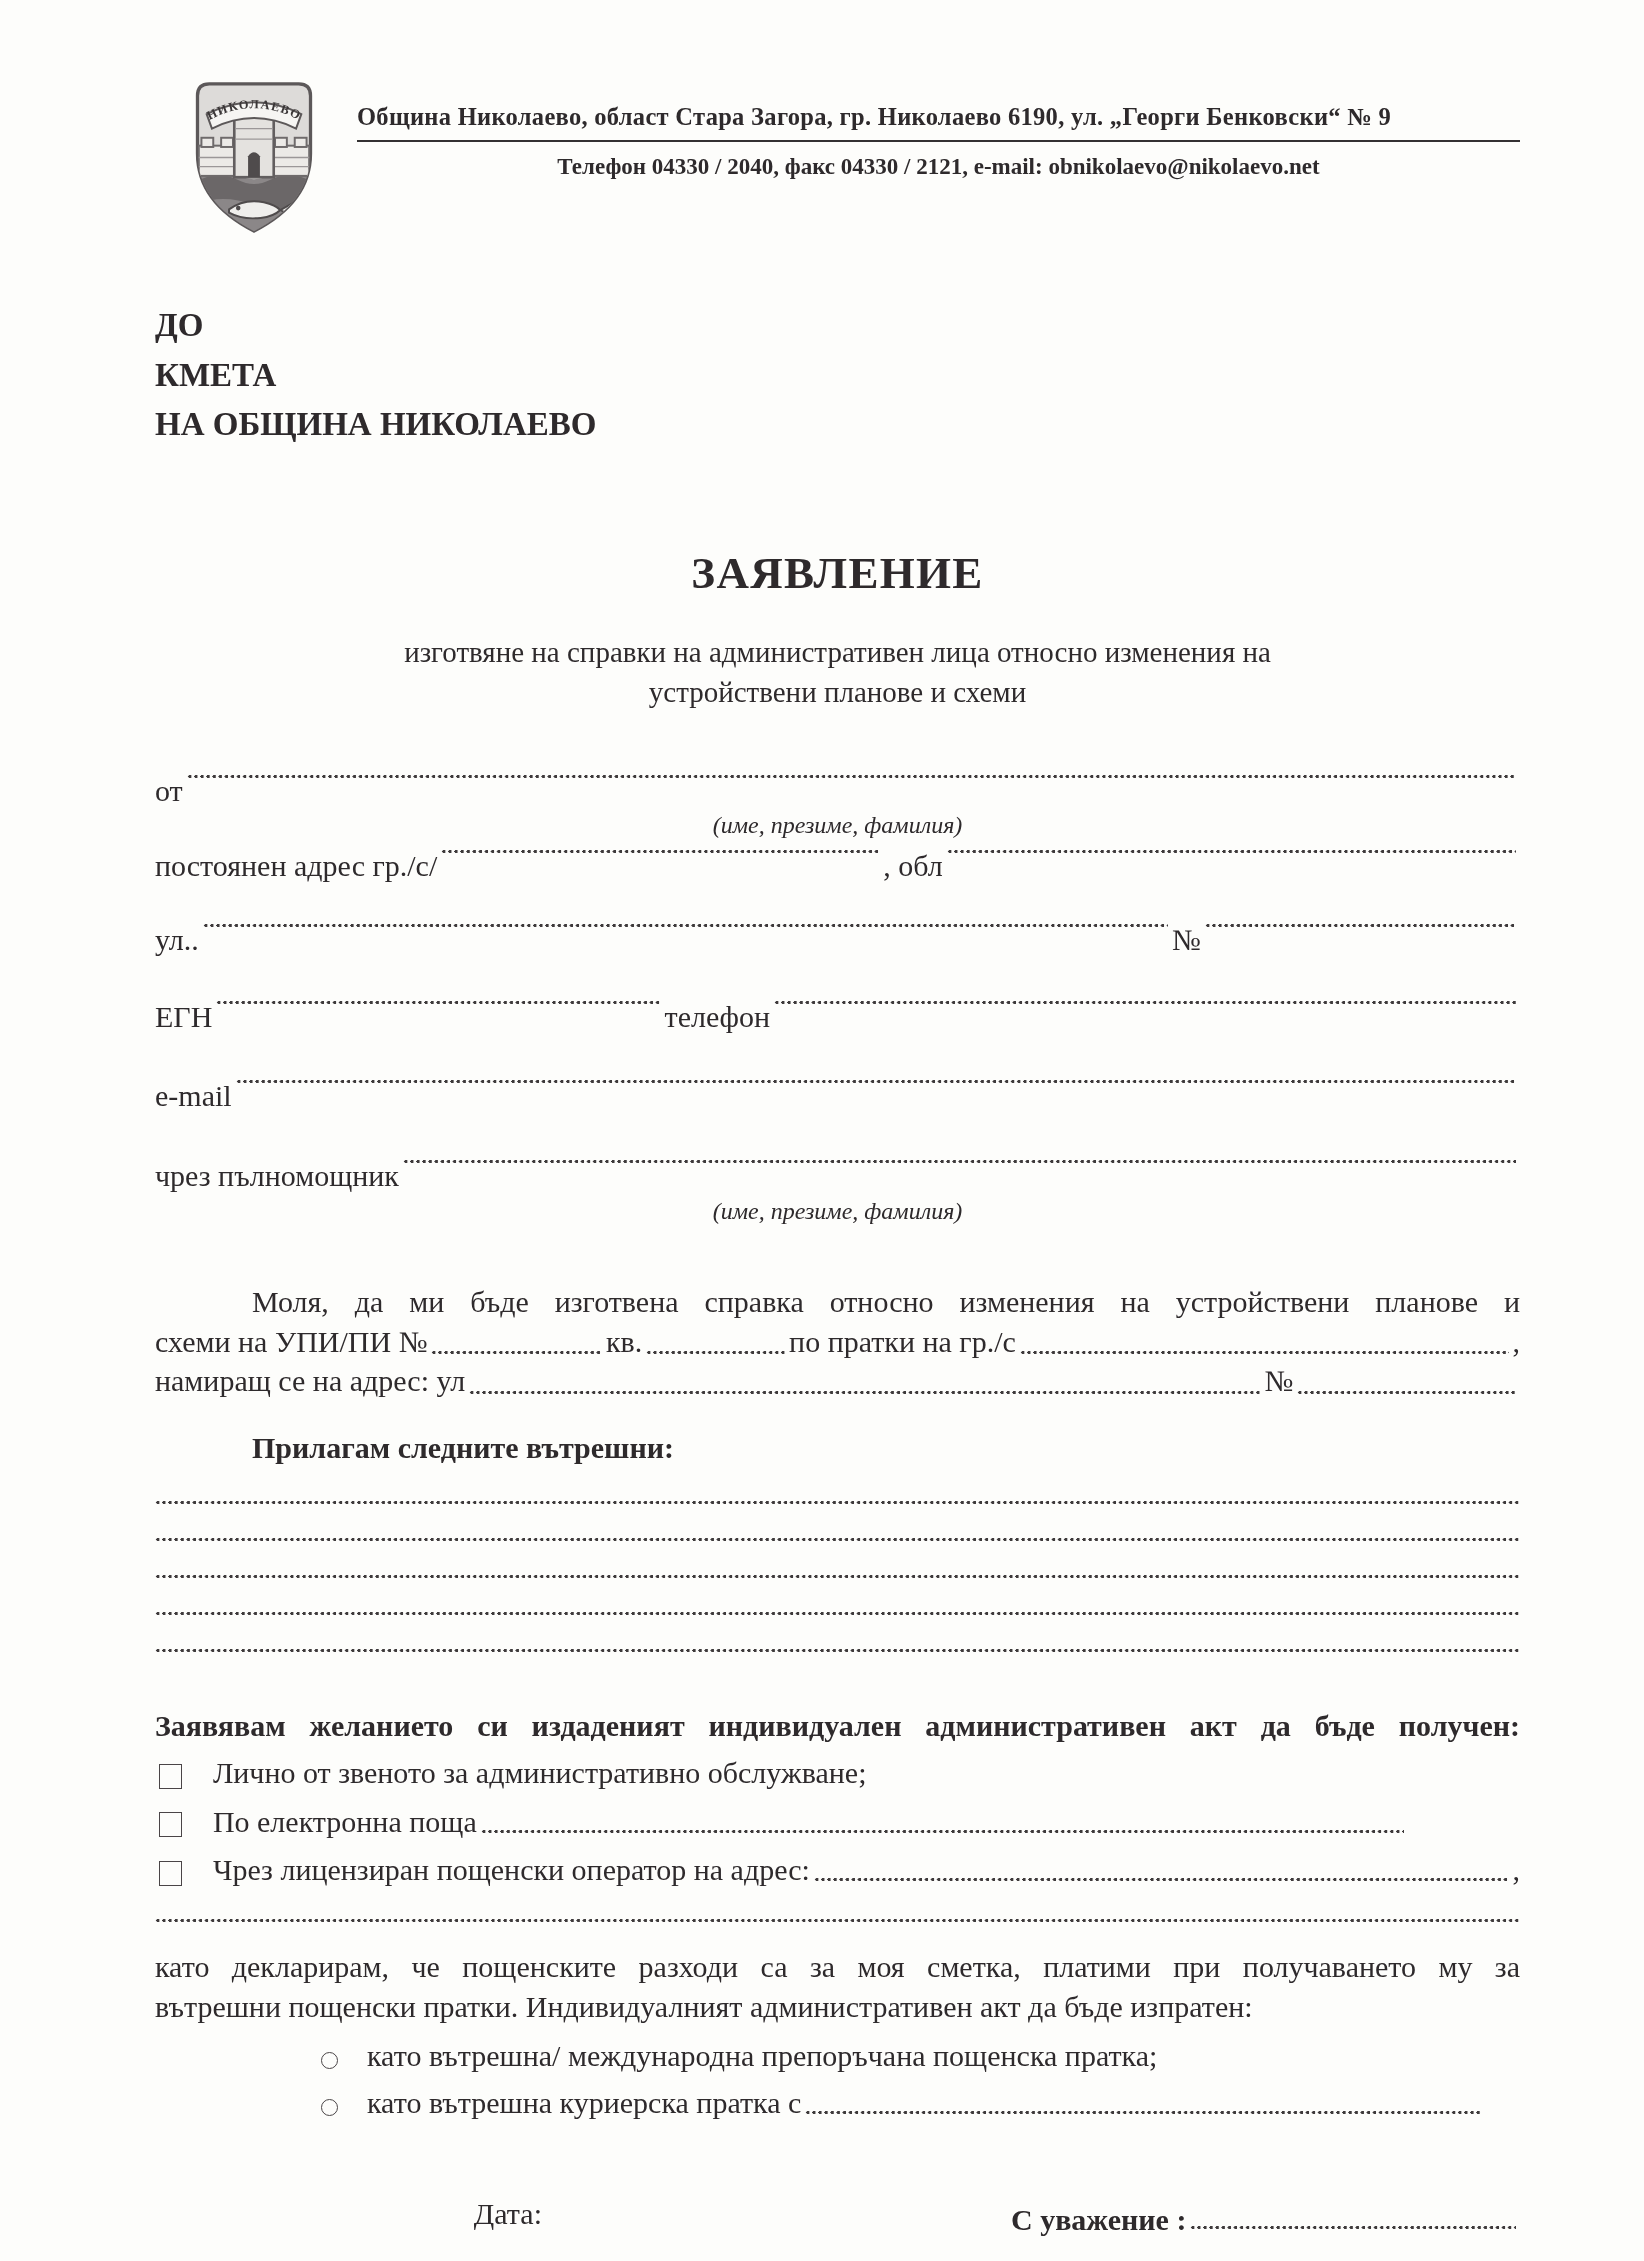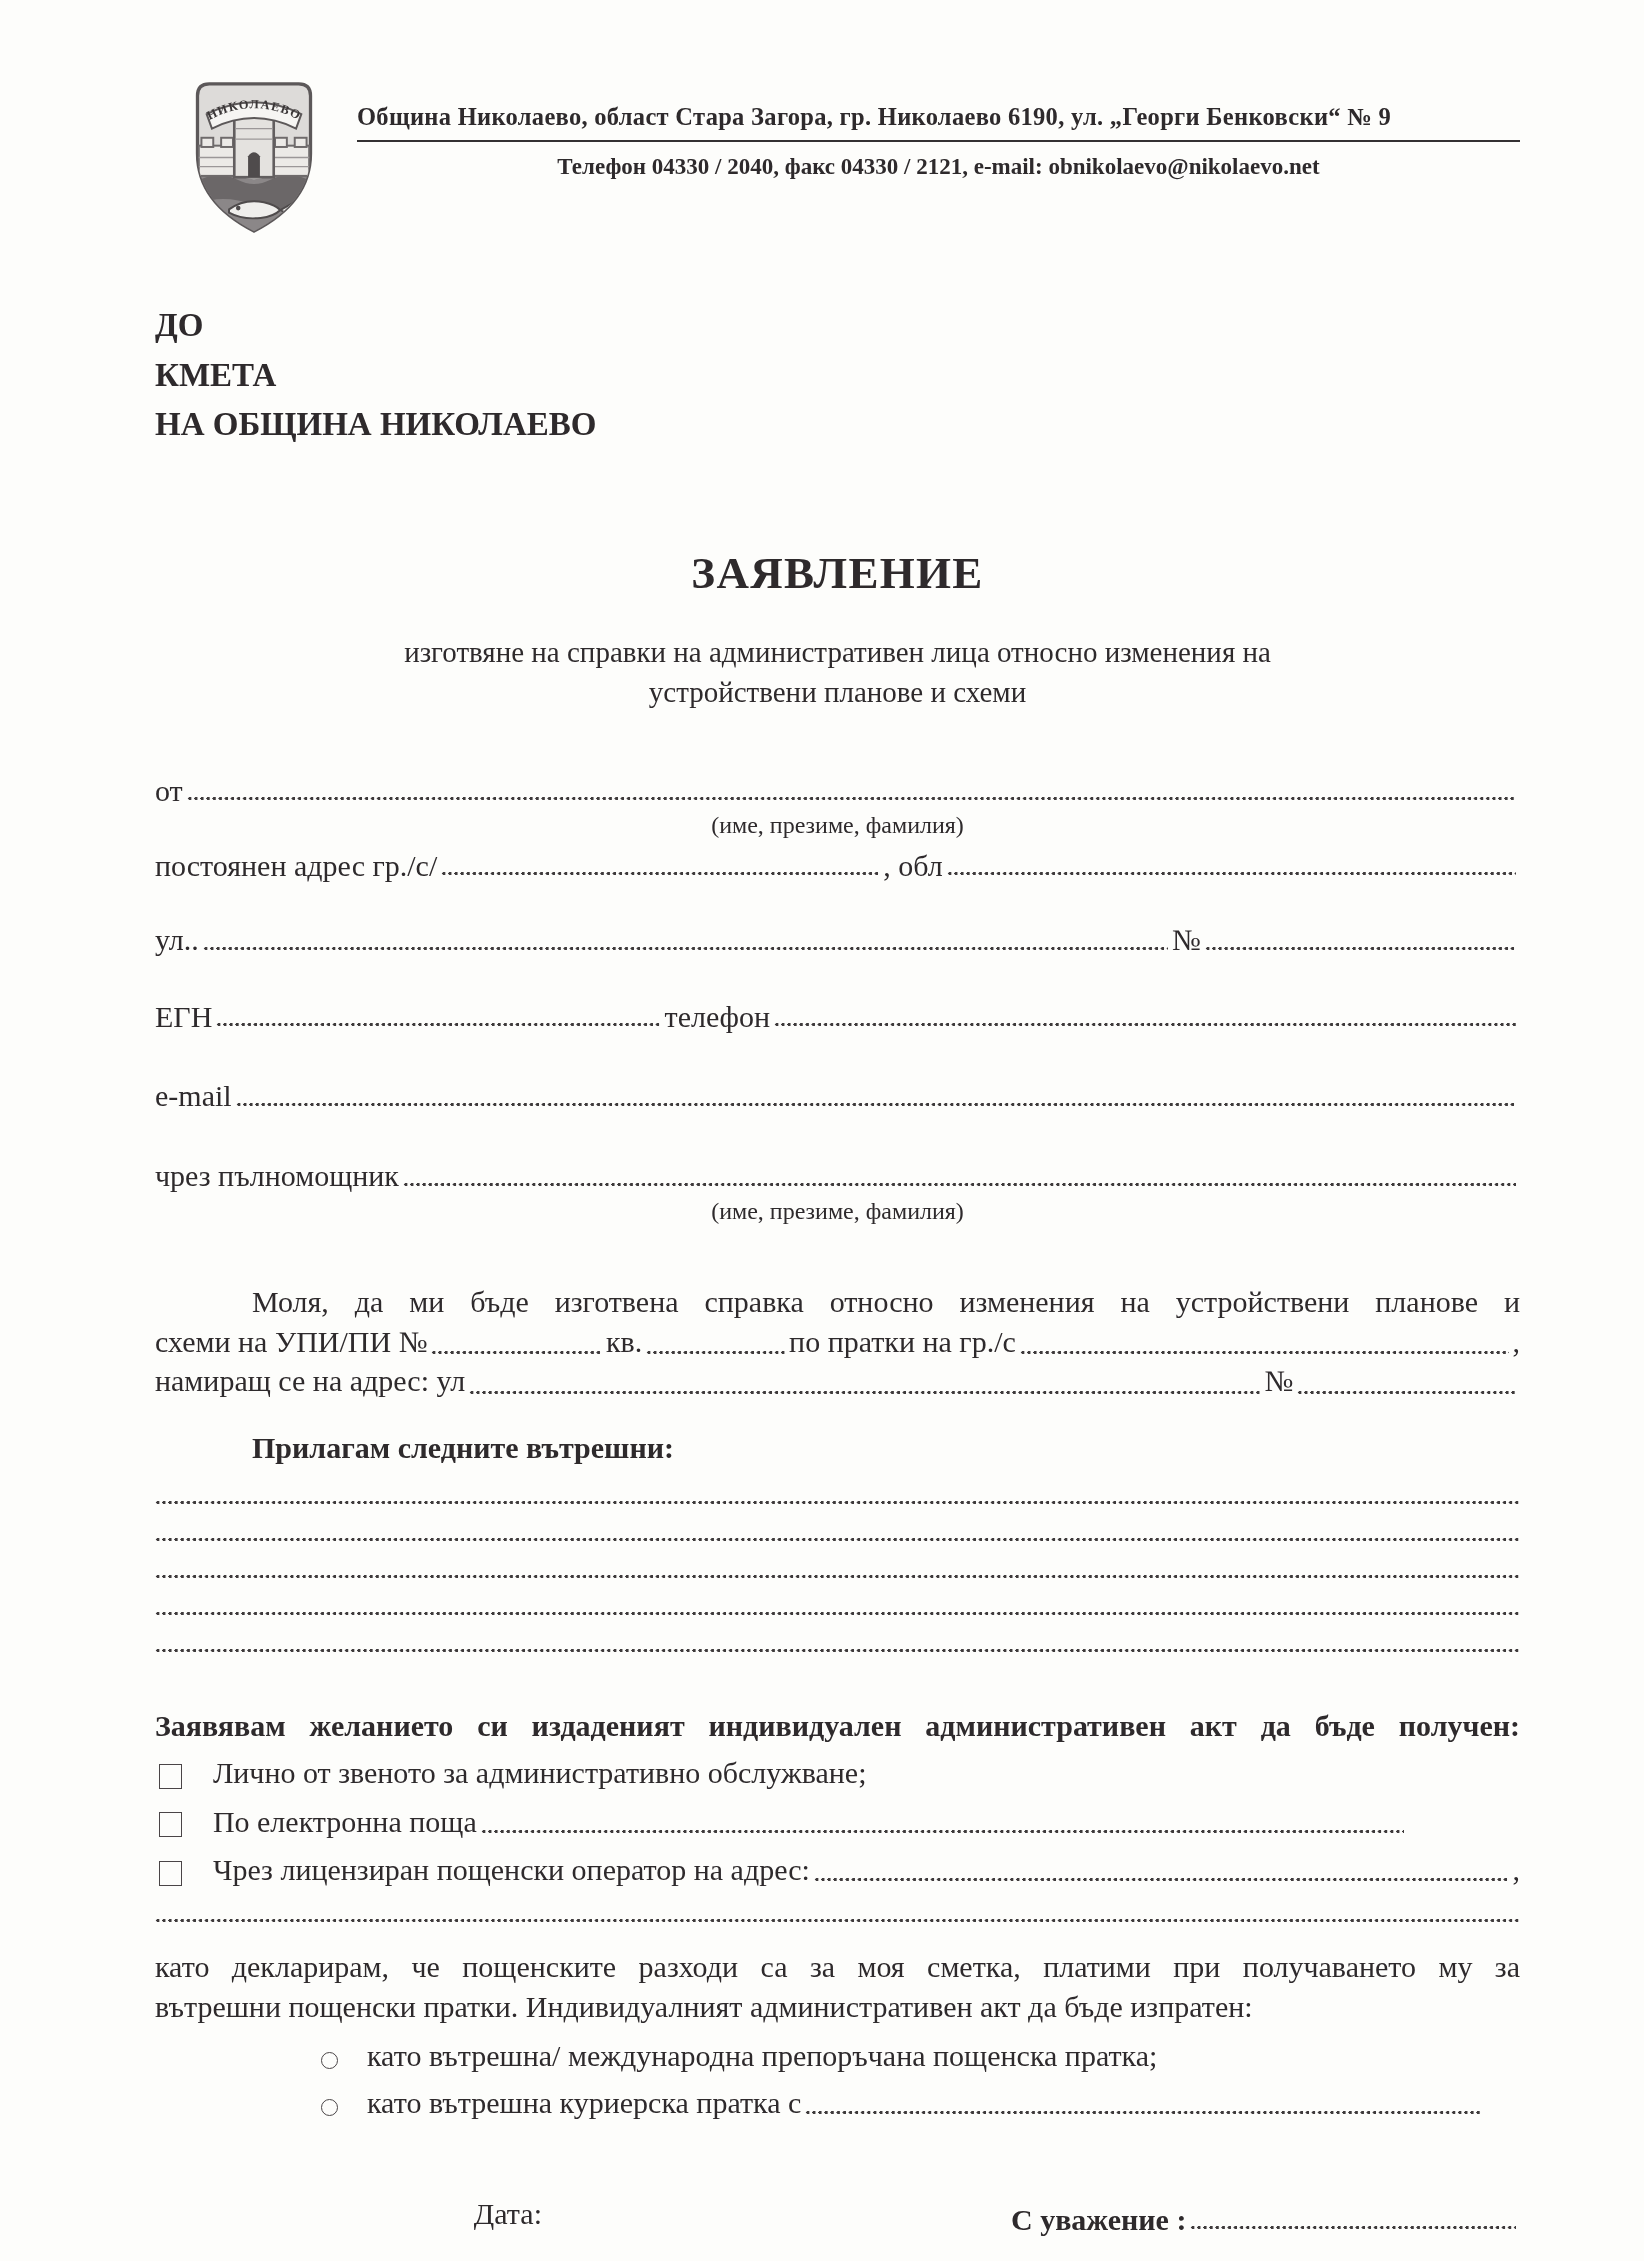--- a/index.html
+++ b/index.html
@@ -25,31 +25,31 @@
 
   
   .addressee { margin-top:64px; font-weight:bold; font-size:33px; line-height:1.5; }
 
   
   .title { margin-top:97px; text-align:center; font-weight:bold; font-size:45px; letter-spacing:1.3px; }
   .subtitle { margin-top:33px; text-align:center; font-size:29px; line-height:1.38; }
 
   
   .form { font-size:30px; }
-  .frow { display:flex; align-items:flex-end; line-height:1.18; }
+  .frow { display:flex; align-items:flex-start; line-height:1.18; }
   .lbl { white-space:pre; flex:none; }
   .dots {
     flex:1 1 0;
     height:7px; margin:0 3.9px 5.8px 3.9px;
     background-image:radial-gradient(circle at 2.9px 3.5px, #3e3a3b 1.6px, transparent 1.9px);
     background-size:6.1px 7px;
     background-repeat:repeat-x;
   }
   .dots.fixed { flex:none; }
-  .hint { text-align:center; font-size:24px; margin-top:3.9px; }
+  .hint { text-align:center; font-style:italic; font-size:24px; margin-top:3.9px; }
 
   .mt95  { margin-top:61px; }
   .mt60  { margin-top:39px; }
   .mt64  { margin-top:41px; }
   .mt68  { margin-top:44px; }
   .mt70  { margin-top:45px; }
   .mt14  { margin-top:9px; }
 
   
   .request { margin-top:57px; font-size:30px; line-height:1.33; }

